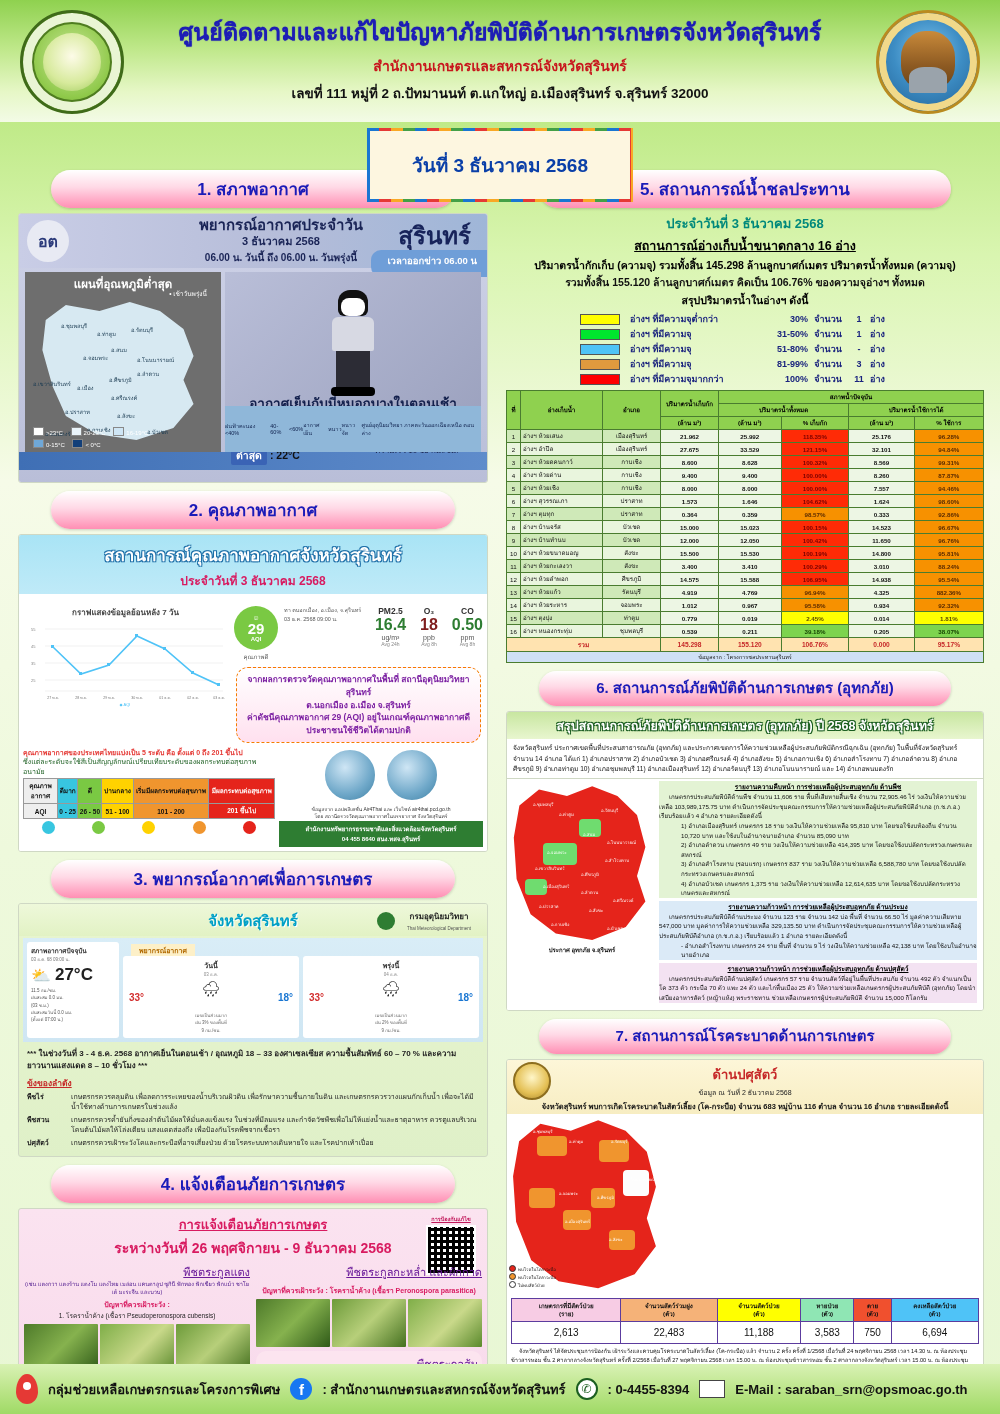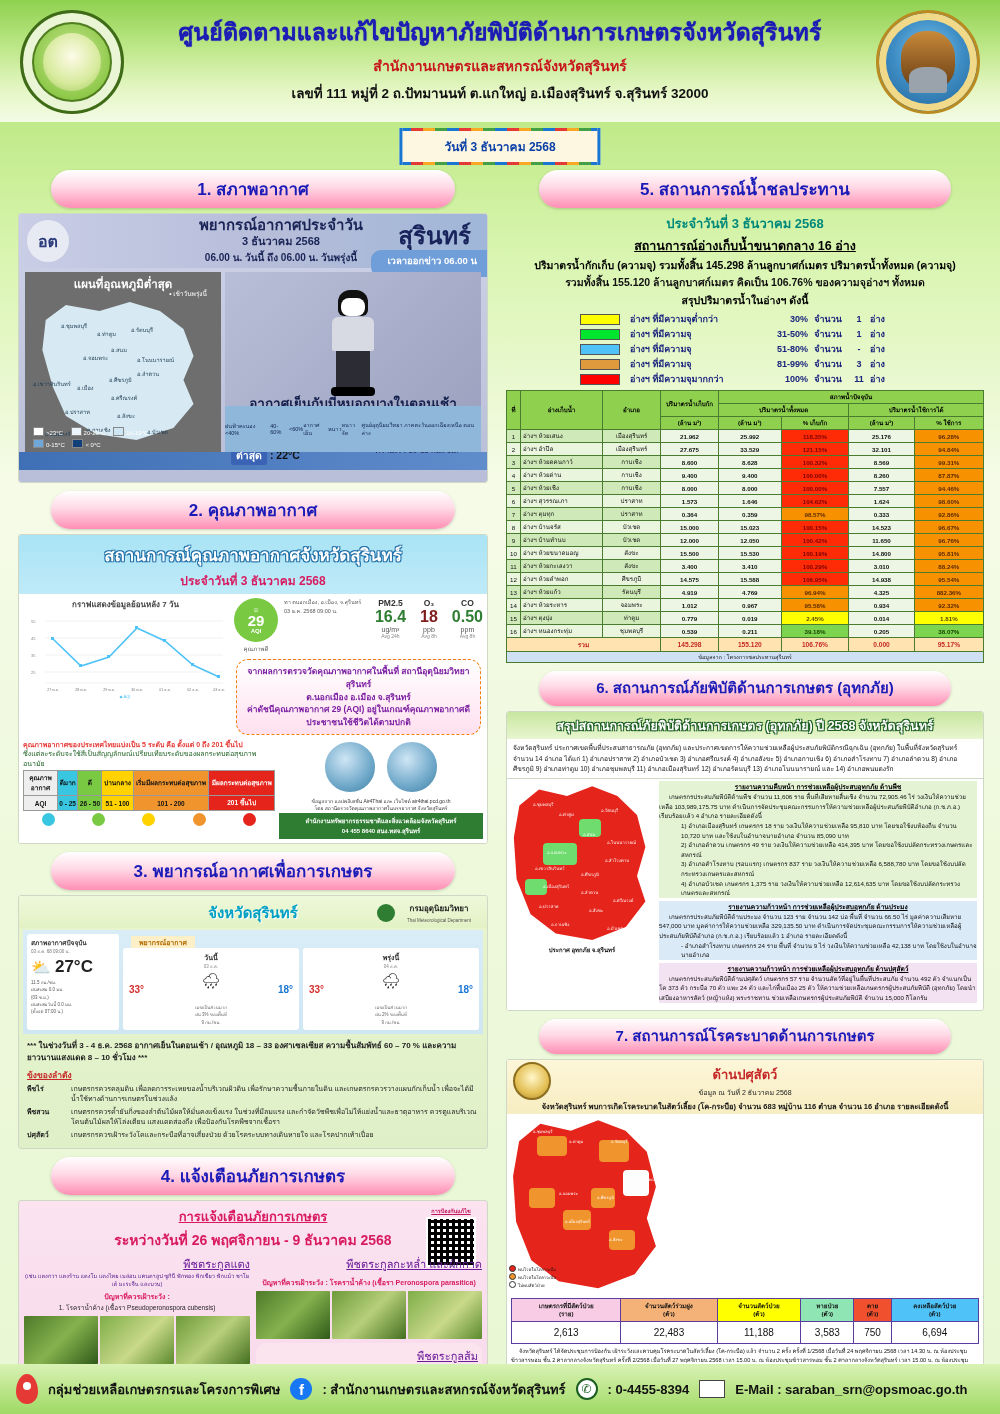--- a/index.html
+++ b/index.html
@@ -56,21 +56,21 @@
   }
   .seal-right::before {
     content:""; position:absolute; left:30px; right:30px; bottom:18px; height:26px;
     background: #9aa3ab; border-radius: 40% 40% 10% 10%; z-index:2;
   }
 
   .date-badge {
     position: absolute; top: 128px; left: 50%; transform: translateX(-50%);
     background: #fdf6e0; border: 3px dashed;
     border-image: repeating-linear-gradient(90deg,#1976d2 0 12px,#e53935 12px 24px,#f9a825 24px 36px,#43a047 36px 48px) 3;
-    padding: 6px 42px; font-size: 12px; font-weight: bold; color: #0a3fa8;
+    padding: 19px 42px; font-size: 19px; font-weight: bold; color: #0a3fa8;
     z-index: 6;
   }
 
   
   .col-left  { position: absolute; left: 18px;  top: 170px; width: 470px; }
   .col-right { position: absolute; left: 506px; top: 170px; width: 478px; }
 
   
   .pill {
     position: relative; margin: 0 auto 5px; width: 86%; text-align: center;
@@ -121,21 +121,21 @@
   .wx-wind{position:absolute;left:150px;top:150px;font-size:8px;color:#15204a;line-height:1.45;}
   .wx-icons{position:absolute;left:0;right:0;bottom:0;height:46px;background:#8fb7d9;display:flex;
     align-items:center;justify-content:space-around;font-size:5.5px;color:#10224e;}
   .wx-foot{height:18px;background:linear-gradient(90deg,#3f6fb5,#5f8ccb);color:#fff;font-size:9px;
     font-weight:bold;display:flex;align-items:center;padding-left:10px;gap:6px;}
 
   
   .aq-band{background:linear-gradient(180deg,#a9e4f5 0%,#bfeaf8 100%);text-align:center;padding:6px 0 4px;}
   .aq-title{font-size:17px;font-weight:bold;color:#fff;text-shadow:1px 1px 0 #1e6fa8,-1px -1px 0 #1e6fa8,1px -1px 0 #1e6fa8,-1px 1px 0 #1e6fa8;}
   .aq-date{font-size:12px;font-weight:bold;color:#d81b60;margin-top:3px;}
-  .aq-main{display:flex;background:#fff;padding:4px 4px 0;}
+  .aq-main{display:flex;background:#fff;padding:12px 4px 0;}
   .aq-chartbox{width:205px;}
   .aq-chart-title{font-size:8px;color:#444;text-align:center;font-weight:bold;}
   .aq-right{flex:1;padding-left:6px;}
   .aq-row{display:flex;align-items:flex-start;gap:6px;}
   .aq-circle{width:44px;height:44px;border-radius:50%;background:#7ac943;color:#fff;
     display:flex;flex-direction:column;align-items:center;justify-content:center;font-weight:bold;}
   .aq-circle .v{font-size:15px;line-height:1;} .aq-circle .u{font-size:6px;}
   .aq-st{font-size:5.5px;color:#555;line-height:1.6;}
   .aq-vals{display:flex;gap:14px;margin-left:auto;text-align:center;}
   .aq-vals .k{font-size:8.5px;color:#333;font-weight:bold;}

